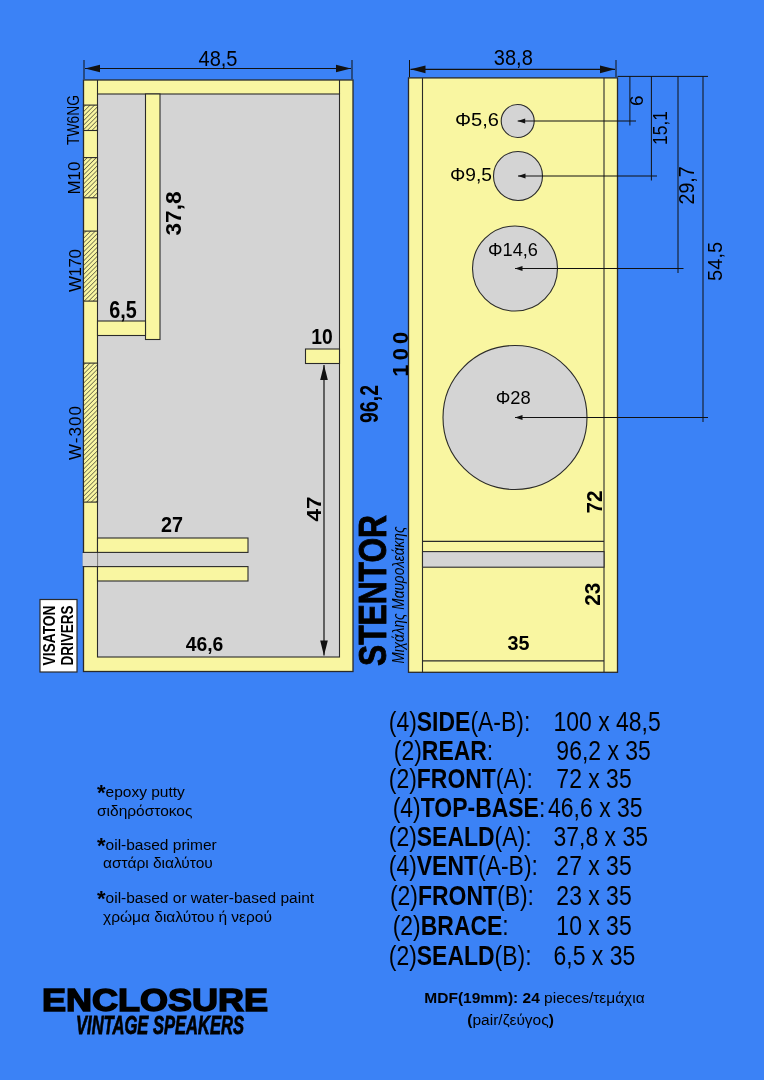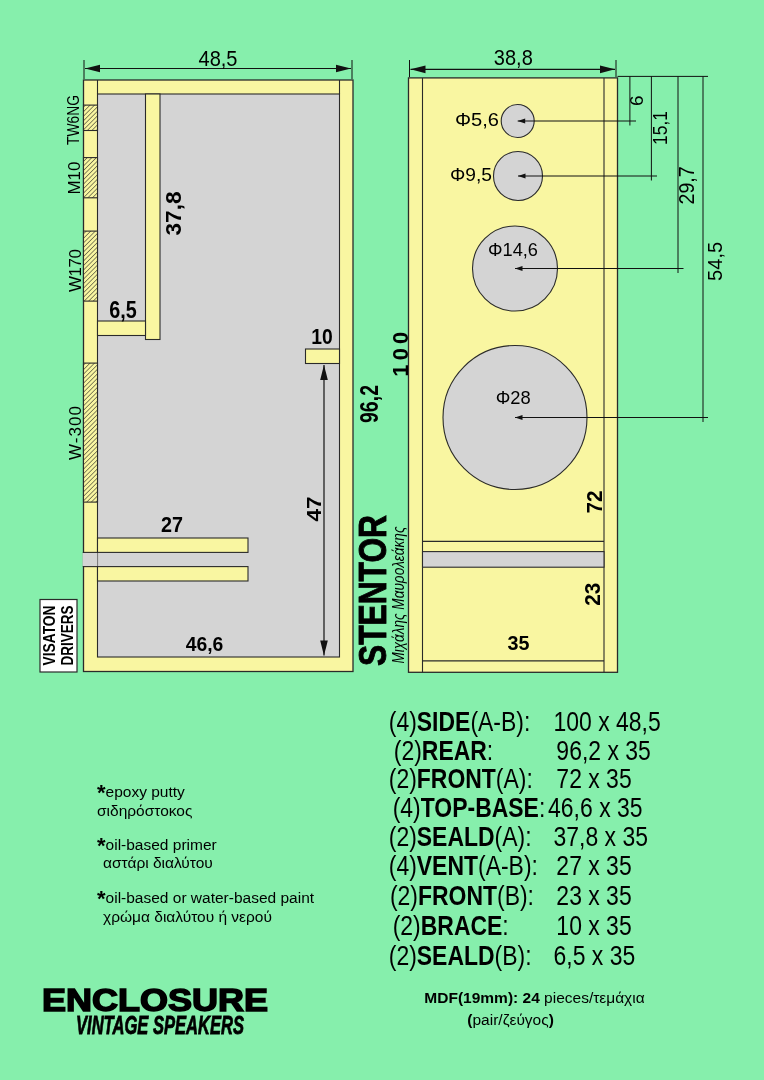--- a/index.html
+++ b/index.html
@@ -1,16 +1,16 @@
 <!DOCTYPE html>
 <html><head>
 <meta charset="utf-8">
 <style>
 html,body{margin:0;padding:0;background:#ffffff;}
-#page{position:relative;width:764px;height:1080px;background:#86efac;overflow:hidden;font-family:"Liberation Sans",sans-serif;}
+#page{position:relative;width:764px;height:1080px;background:#3b82f6;overflow:hidden;font-family:"Liberation Sans",sans-serif;}
 svg text{font-family:"Liberation Sans",sans-serif;fill:#000;}
 </style>
 </head>
 <body>
 <div id="page">
 <svg width="764" height="1080" viewBox="0 0 764 1080">
 <defs>
 <pattern id="hatch" patternUnits="userSpaceOnUse" width="3.2" height="3.2" patternTransform="rotate(-45)">
 <rect width="3.2" height="3.2" fill="#f9f6a1"></rect>
 <line x1="0" y1="0" x2="3.2" y2="0" stroke="#1a1a1a" stroke-width="1"></line>

